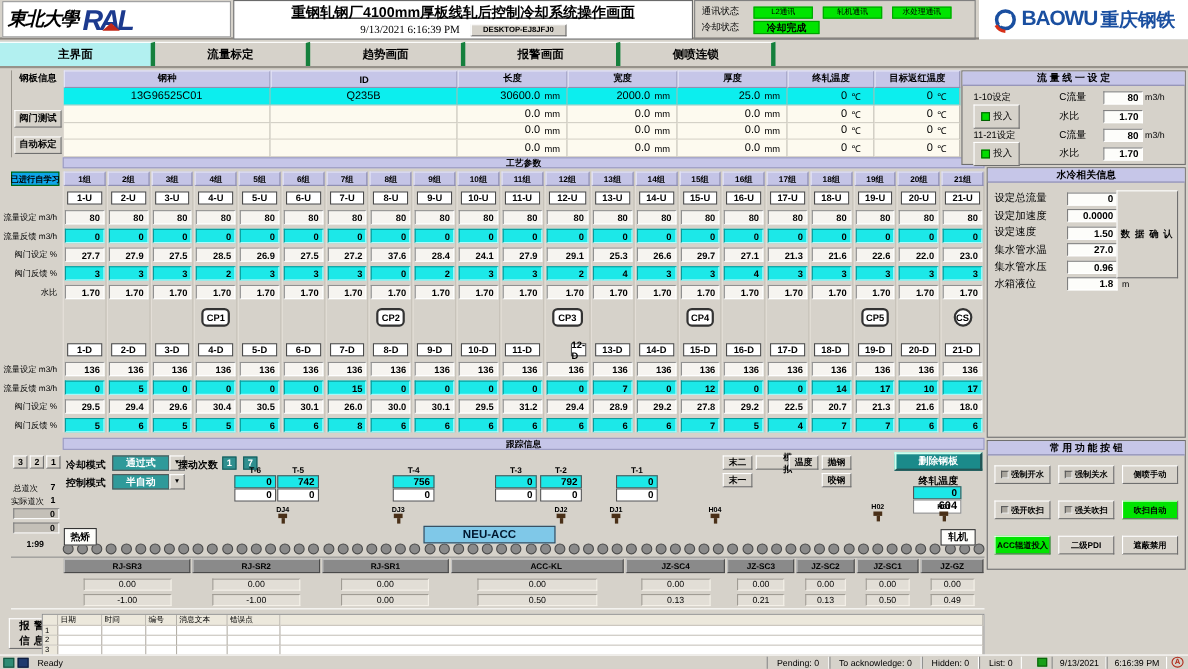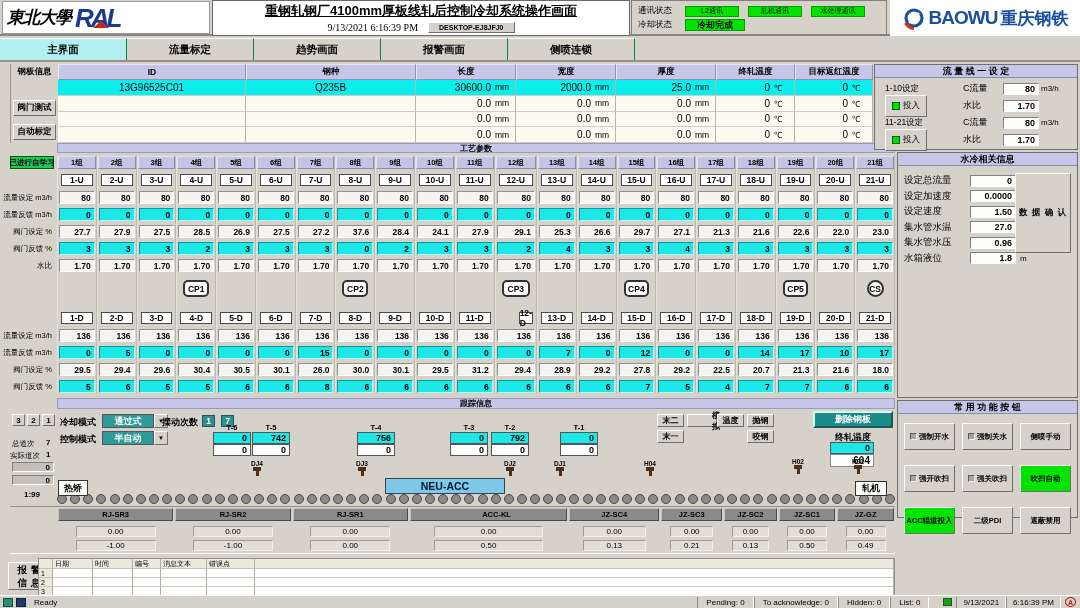--- a/index.html
+++ b/index.html
@@ -24,21 +24,21 @@
 .comm-row{display:flex;align-items:center;height:14px;gap:5px}
 .comm-label{font-size:8.5px;width:42px}
 #comm-chips{display:flex;gap:9px}
 .chip{background:#00e400;border:1px solid #00a000;font-size:7px;width:54px;height:11px;display:inline-flex;align-items:center;justify-content:center}
 .chip.big{width:60px;height:12px;font-size:9px;font-weight:bold}
 #baowu-box{position:absolute;left:890px;top:0;width:190px;height:36px;background:#fff;display:flex;align-items:center;justify-content:center;gap:3px}
 #baowu-en{font-size:19px;font-weight:bold;color:#1a4fa0;letter-spacing:-1px}
 #baowu-cn{font-size:17px;font-weight:bold;color:#1a4fa0}
 
 #tabbar{position:absolute;left:0;top:38px;width:1080px;height:24px;background:#d6d2ca;border-bottom:2px solid #96928a;display:flex}
-.tab{width:127px;height:22px;border-right:1px solid #15803d;border-top:1px solid #fff;display:flex;align-items:center;justify-content:center;font-size:10.5px;font-weight:bold}
+.tab{width:141px;height:22px;border-right:4px solid #15803d;border-top:1px solid #fff;display:flex;align-items:center;justify-content:center;font-size:10.5px;font-weight:bold}
 .tab.active{background:#b2f0f0}
 
 #plate{position:absolute;left:10px;top:64px;width:862px;height:79px;display:grid;grid-template-columns:47px 188px 170px 100px 100px 100px 79px 78px;grid-template-rows:16px 15.75px 15.75px 15.75px 15.75px;border-left:1px solid #9a968e}
 .phead{background:#c6c6e8;border:1px solid;border-color:#e6e6f6 #8f8fb2 #8f8fb2 #e6e6f6;font-size:8.5px;font-weight:bold;display:flex;align-items:center;justify-content:center;white-space:nowrap;overflow:hidden}
 .phead.pcorner{background:#d6d2ca;border-color:#d6d2ca}
 .pleft{background:#d6d2ca}
 .pcell{background:#fdfaef;border-right:1px solid #b8b4aa;border-bottom:1px solid #d0ccc2;display:flex;align-items:center;font-family:"Liberation Serif",serif;font-size:10px;overflow:hidden}
 .pcell.hl{background:#0ceeee}
 .pval{flex:1;text-align:right;padding-right:4px}
 .pval.ctr{text-align:center;padding-right:0}
@@ -49,21 +49,21 @@
 #proc-bar{position:absolute;left:47px;top:0;width:838px;height:10px;background:#c6c6e8;border:1px solid #9a9ac0;font-size:8px;font-weight:bold;display:flex;align-items:center;justify-content:center}
 #proc-grid{position:absolute;left:0;top:13px;width:885px;height:240px;display:grid;grid-template-columns:47px repeat(21,1fr);grid-template-rows:13px 5px 12px 5px 13px 4px 13px 4px 13px 4px 13px 4px 13px 8px 17px 15px 12px 5px 13px 4px 13px 4px 13px 4px 13px}
 .pcol{border-right:1px solid #beb9b0;border-left:1px solid #e6e2da}
 .gh{background:#c4c4e6;border:1px solid;border-color:#e2e2f4 #8a8aae #8a8aae #e2e2f4;font-size:7.5px;font-weight:bold;display:flex;align-items:center;justify-content:center;margin:0 1px;z-index:1}
 .nm{background:#fff;border:1px solid #4a4a4a;font-size:8.5px;font-weight:bold;display:flex;align-items:center;justify-content:center;margin:0 4px;z-index:1}
 .vw{background:#f6f4f0;border:1px solid;border-color:#909090 #fff #fff #909090;font-size:8.5px;font-weight:bold;display:flex;align-items:center;justify-content:flex-end;padding-right:3px;margin:0 2px;z-index:1}
 .vc{background:#1ce8e8;border:1px solid;border-color:#0a9a9a #b2fafa #b2fafa #0a9a9a;font-size:8.5px;font-weight:bold;display:flex;align-items:center;justify-content:flex-end;padding-right:3px;margin:0 2px;z-index:1}
 .rl{grid-column:1;font-size:7.5px;display:flex;align-items:center;justify-content:flex-end;padding-right:5px;white-space:nowrap}
 .cpb{background:#fff;border:2px solid #333;border-radius:5px;font-size:8.5px;font-weight:bold;display:flex;align-items:center;justify-content:center;margin:0 7px;z-index:1}
 .cpb.circle{border-radius:50%;width:17px;justify-self:center;margin:0}
-.selflearn{grid-row:1;grid-column:1;background:#22c55e;border:1px solid #006000;font-size:7.5px;font-weight:bold;display:flex;align-items:center;justify-content:center;margin-right:3px;white-space:nowrap;z-index:1}
+.selflearn{grid-row:1;grid-column:1;background:#0ea5e9;border:1px solid #006000;font-size:7.5px;font-weight:bold;display:flex;align-items:center;justify-content:center;margin-right:3px;white-space:nowrap;z-index:1}
 
 .rpanel{position:absolute;background:#d6d2ca;border:1px solid #6f6f6f}
 .ptitle{height:13px;background:#c6c6e8;border-bottom:1px solid #8a8aae;font-size:9px;font-weight:bold;display:flex;align-items:center;justify-content:center;white-space:nowrap}
 #flow-panel{left:874px;top:64px;width:204px;height:86px}
 #flow-grid{display:grid;grid-template-columns:78px 40px 36px 1fr;grid-auto-rows:17px;align-items:center;padding:2px 2px 0 10px}
 .fl-lab{font-size:8.5px}
 .fl-sub{font-size:9px}
 .fl-box{height:12px;font-size:9px;font-weight:bold;text-align:right;padding:0 3px;line-height:11px}
 .fl-unit{font-size:8px;padding-left:2px}
 .fl-engage{width:42px;height:22px;font-size:8.5px;gap:3px}
@@ -78,21 +78,21 @@
 .wp-select{position:absolute;left:6px;display:flex;align-items:center;gap:4px}
 .wp-sel-label{font-size:9px;white-space:nowrap}
 .tbox{width:24px;height:13px;border:1px solid #4a4a4a;background:#fff;font-size:8.5px;font-weight:bold;display:inline-flex;align-items:center;justify-content:center}
 .tbox.green{background:#00e400}
 #threshold-row{position:absolute;left:6px;top:316px;display:flex;align-items:center;gap:8px}
 #threshold-btn{width:84px;height:16px;font-size:7.5px;font-weight:bold;white-space:nowrap}
 #threshold-val{width:44px;height:13px;font-size:9px;font-weight:bold;text-align:right;padding-right:4px;line-height:12px}
 #threshold-unit{font-size:8px}
 #function-panel{left:897px;top:400px;width:181px;height:118px}
 #function-buttons{display:grid;grid-template-columns:repeat(3,1fr);gap:15px 7px;padding:9px 6px 0 6px}
-.fbtn{height:27px;font-size:7.5px;font-weight:bold;display:flex;align-items:center;justify-content:center;gap:2px;background:#d6d2ca;white-space:nowrap;overflow:hidden}
+.fbtn{height:17px;font-size:7.5px;font-weight:bold;display:flex;align-items:center;justify-content:center;gap:2px;background:#d6d2ca;white-space:nowrap;overflow:hidden}
 .fbtn.green{background:#00e400}
 .cbx{width:7px;height:7px;background:#a8a49c;border:1px solid;border-color:#5a5a5a #eee #eee #5a5a5a;flex:0 0 auto}
 
 #tracking{position:absolute;left:10px;top:398px;width:885px;height:108px}
 #track-bar{position:absolute;left:47px;top:0;width:838px;height:11px;background:#c6c6e8;border:1px solid #9a9ac0;font-size:8px;font-weight:bold;display:flex;align-items:center;justify-content:center}
 .passbtn{position:absolute;width:13px;height:12px;font-size:8px;font-weight:bold}
 .tklabel{position:absolute;font-size:7.5px;white-space:nowrap}
 .tkval{position:absolute;font-size:8px;font-weight:bold}
 .cntbox{position:absolute;width:42px;height:10px;background:#c4c0b8;border:1px solid;border-color:#808080 #fff #fff #808080;font-size:8px;font-weight:bold;text-align:right;padding-right:3px;line-height:9px}
 .modelab{position:absolute;font-size:9px;font-weight:bold;white-space:nowrap}
@@ -187,22 +187,22 @@
 <div id="tabbar">
     <div class="tab active">主界面</div>
     <div class="tab">流量标定</div>
     <div class="tab">趋势画面</div>
     <div class="tab">报警画面</div>
     <div class="tab">侧喷连锁</div>
   </div>
 
 <div id="plate">
     <div class="phead pcorner">钢板信息</div>
+    <div class="phead">钢种</div>
     <div class="phead">ID</div>
-    <div class="phead">钢种</div>
     <div class="phead">长度</div>
     <div class="phead">宽度</div>
     <div class="phead">厚度</div>
     <div class="phead">终轧温度</div>
     <div class="phead">目标返红温度</div>
     <div class="pleft"></div>
     <div class="pcell hl">
       <span class="pval ctr">13G96525C01</span>
     </div>
     <div class="pcell hl">

